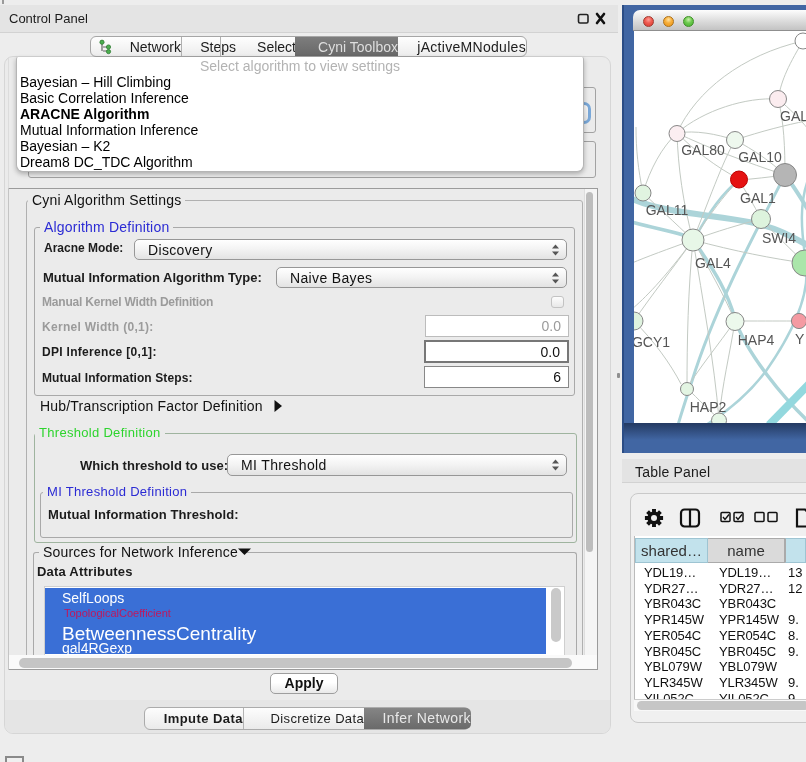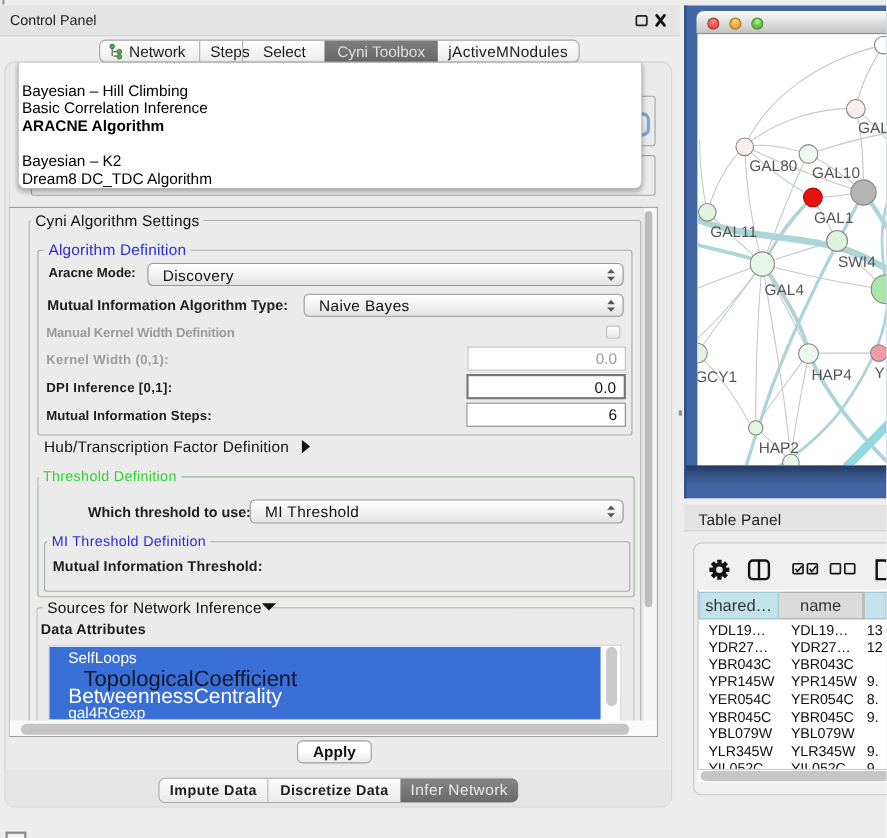--- a/index.html
+++ b/index.html
@@ -6,21 +6,21 @@
 .lbl{position:absolute;font-weight:bold;font-size:12px;color:#1c1c1c;white-space:nowrap}
 .dis{color:#9b9b9b}
 .combo{position:absolute;border:1px solid #979797;border-radius:5px;background:linear-gradient(#ffffff,#f4f4f4 45%,#e3e3e3);box-sizing:border-box}
 .combo span{position:absolute;left:13px;top:50%;transform:translateY(-50%);font-size:14px;color:#111;letter-spacing:0.35px}
 .carr{position:absolute;right:6px;top:50%;transform:translateY(-50%)}
 .field{position:absolute;background:#fff;box-sizing:border-box;text-align:right;font-size:14px;color:#111}
 .field span{position:absolute;right:7px;top:50%;transform:translateY(-50%)}
 .group{position:absolute;border:1px solid #a9a9a9;border-radius:3px}
 .gt{position:absolute;top:-9px;background:#ebebeb;padding:0 4px;font-size:14px;white-space:nowrap;line-height:16px}
 .pitem{position:absolute;left:3px;font-size:14px;color:#000;white-space:nowrap}
-.seg{position:absolute;top:0;height:100%;box-sizing:border-box;font-size:13px;color:#1c1c1c;text-align:center;line-height:21px;white-space:nowrap}
+.seg{position:absolute;top:0;height:100%;box-sizing:border-box;font-size:13px;color:#1c1c1c;text-align:right;line-height:21px;white-space:nowrap}
 .trow{position:absolute;font-size:13px;color:#111;white-space:nowrap;letter-spacing:-0.1px}
 .nlab{font-size:14px;fill:#555;font-family:"Liberation Sans",sans-serif}
 </style></head>
 <body>
 <div id="root">
 
 <div class="ab" style="left:0;top:5px;width:618px;height:27px;background:#e4e4e4;border-bottom:1px solid #d2d2d2"></div>
 <div class="ab" style="left:9px;top:11px;font-size:13px;color:#1b1b1b">Control Panel</div>
 <div class="ab" style="left:2px;top:0;width:2px;height:4px;background:#9a9a9a"></div>
 <svg class="ab" style="left:576px;top:12px" width="34" height="14" viewBox="0 0 34 14">
@@ -106,33 +106,33 @@
   <div class="gt" style="left:5px;color:#111;font-size:14px;letter-spacing:0.2px">Sources for Network Inference</div>
 </div>
 <svg class="ab" style="left:237px;top:547px" width="15" height="9" viewBox="0 0 15 9">
       <path d="M1 1.5 L14 1.5 L7.5 8 Z" fill="#111"></path>
     </svg>
 <div class="lbl" style="left:37px;top:564px;font-size:13px;letter-spacing:0.2px">Data Attributes</div>
 
 <div class="ab" style="left:44px;top:586px;width:521px;height:71px;background:#fff;border:1px solid #cfcfcf;border-bottom:none;box-sizing:border-box"></div>
 <div class="ab" style="left:45px;top:587.5px;width:501px;height:66.5px;background:#3a6fd6"></div>
 <div class="ab" style="left:62px;top:590px;font-size:14px;color:#fff">SelfLoops</div>
-<div class="ab" style="left:76px;top:606.5px;font-size:20px;color:#0f172a">TopologicalCoefficient</div>
+<div class="ab" style="left:64px;top:606.5px;font-size:11px;color:#be185d">TopologicalCoefficient</div>
 <div class="ab" style="left:62px;top:623px;font-size:19px;color:#fff">BetweennessCentrality</div>
 <div class="ab" style="left:62px;top:639.5px;font-size:14px;color:#fff">gal4RGexp</div>
 <div class="ab" style="left:551px;top:588px;width:10px;height:54px;background:#c9c9c9;border-radius:5px"></div>
 
 <div class="ab" style="left:9px;top:655px;width:588px;height:14px;background:#fafafa"></div>
 <div class="ab" style="left:19px;top:657.5px;width:553px;height:10px;background:#c5c5c5;border-radius:5px"></div>
 
 <div class="ab" style="left:270px;top:673px;width:68px;height:21px;border:1px solid #9e9e9e;border-radius:5px;background:linear-gradient(#ffffff,#ffffff 45%,#e9e9e9);box-sizing:border-box;text-align:center;font-weight:bold;font-size:14px;line-height:19px;color:#111">Apply</div>
 
 <div class="ab" style="left:144px;top:707px;width:326px;height:22.5px;border:1px solid #ababab;border-radius:6px;background:linear-gradient(#fdfdfd,#eaeaea);box-sizing:border-box">
   <div class="seg" style="left:0;width:98px;font-weight:bold;letter-spacing:0.45px">Impute Data</div>
-  <div class="seg" style="left:98px;width:121px;border-left:1px solid #b4b4b4;font-weight:bold;letter-spacing:0.35px">Discretize Data</div>
+  <div class="seg" style="left:98px;width:121px;border-left:1px solid #b4b4b4;font-weight:normal;letter-spacing:0.35px">Discretize Data</div>
   <div class="seg" style="left:219px;width:107px;background:linear-gradient(#858585,#6a6a6a);border-radius:0 5px 5px 0;color:#e9e9e9;letter-spacing:0.4px;font-size:14px">Infer Network</div>
 </div>
 
 <div class="ab" style="left:5px;top:756px;width:19px;height:10px;border:2px solid #8a8a8a;background:#f0f0f0;box-sizing:border-box"></div>
 
 <div class="ab" style="left:617px;top:373px;width:3px;height:5px;background:#8f8f8f;border-radius:1px"></div>
 
 <div class="group" style="left:28px;top:87px;width:566px;height:44px;border-color:#a2a2a2"></div>
 <div class="ab" style="left:450px;top:102px;width:141px;height:22px;border:3px solid #7aa8d8;border-radius:7px;background:linear-gradient(#fafafa,#e8e8e8);box-sizing:border-box"></div>
 <div class="group" style="left:28px;top:141px;width:566px;height:35px;border-color:#a2a2a2"></div>
@@ -145,23 +145,25 @@
   <div class="seg" style="left:307px;width:128px;font-size:14px;letter-spacing:0.3px">jActiveMNodules</div>
 </div>
 <svg class="ab" style="left:99px;top:39px" width="15" height="16" viewBox="0 0 15 16">
   <path d="M3 4 L3 12 M4 12 L8 12 M4 8 L8 8" stroke="#666" stroke-width="1.2" fill="none"></path>
   <circle cx="3" cy="3.2" r="2.1" fill="#4caf50" stroke="#2c7a2f" stroke-width="0.8"></circle>
   <circle cx="9.5" cy="8" r="2.1" fill="#4caf50" stroke="#2c7a2f" stroke-width="0.8"></circle>
   <circle cx="9.5" cy="12.6" r="2.1" fill="#4caf50" stroke="#2c7a2f" stroke-width="0.8"></circle>
 </svg>
 
 <div class="ab" style="left:16px;top:57px;width:566px;height:114px;background:#fff;border:1px solid #b5b5b5;border-top:none;border-radius:2px 2px 7px 7px;box-shadow:0 2px 5px rgba(0,0,0,0.28)">
+  <div class="pitem" style="left:0;width:566px;text-align:center;top:1px;color:#b3b3b3">Select algorithm to view settings</div>
   <div class="pitem" style="top:16.5px">Bayesian – Hill Climbing</div>
   <div class="pitem" style="top:32.5px">Basic Correlation Inference</div>
   <div class="pitem" style="top:48.5px;font-weight:bold">ARACNE Algorithm</div>
+  <div class="pitem" style="top:64.5px">Mutual Information Inference</div>
   <div class="pitem" style="top:80.5px">Bayesian – K2</div>
   <div class="pitem" style="top:96.5px">Dream8 DC_TDC Algorithm</div>
 </div>
 
 <div class="ab" style="left:622px;top:5px;width:184px;height:448px;background:#4166a3"></div>
 <div class="ab" style="left:622px;top:5px;width:2px;height:448px;background:#2c4d85"></div>
 
 <div class="ab" style="left:624px;top:423px;width:182px;height:17px;background:linear-gradient(rgba(12,22,44,0.55),rgba(12,22,44,0))"></div>
 
 <div class="ab" style="left:633px;top:10px;width:173px;height:21px;background:linear-gradient(#fdfdfd,#dcdcdc 55%,#c3c3c3);border-bottom:1px solid #8f8f8f;border-radius:7px 0 0 0;box-sizing:border-box"></div>

